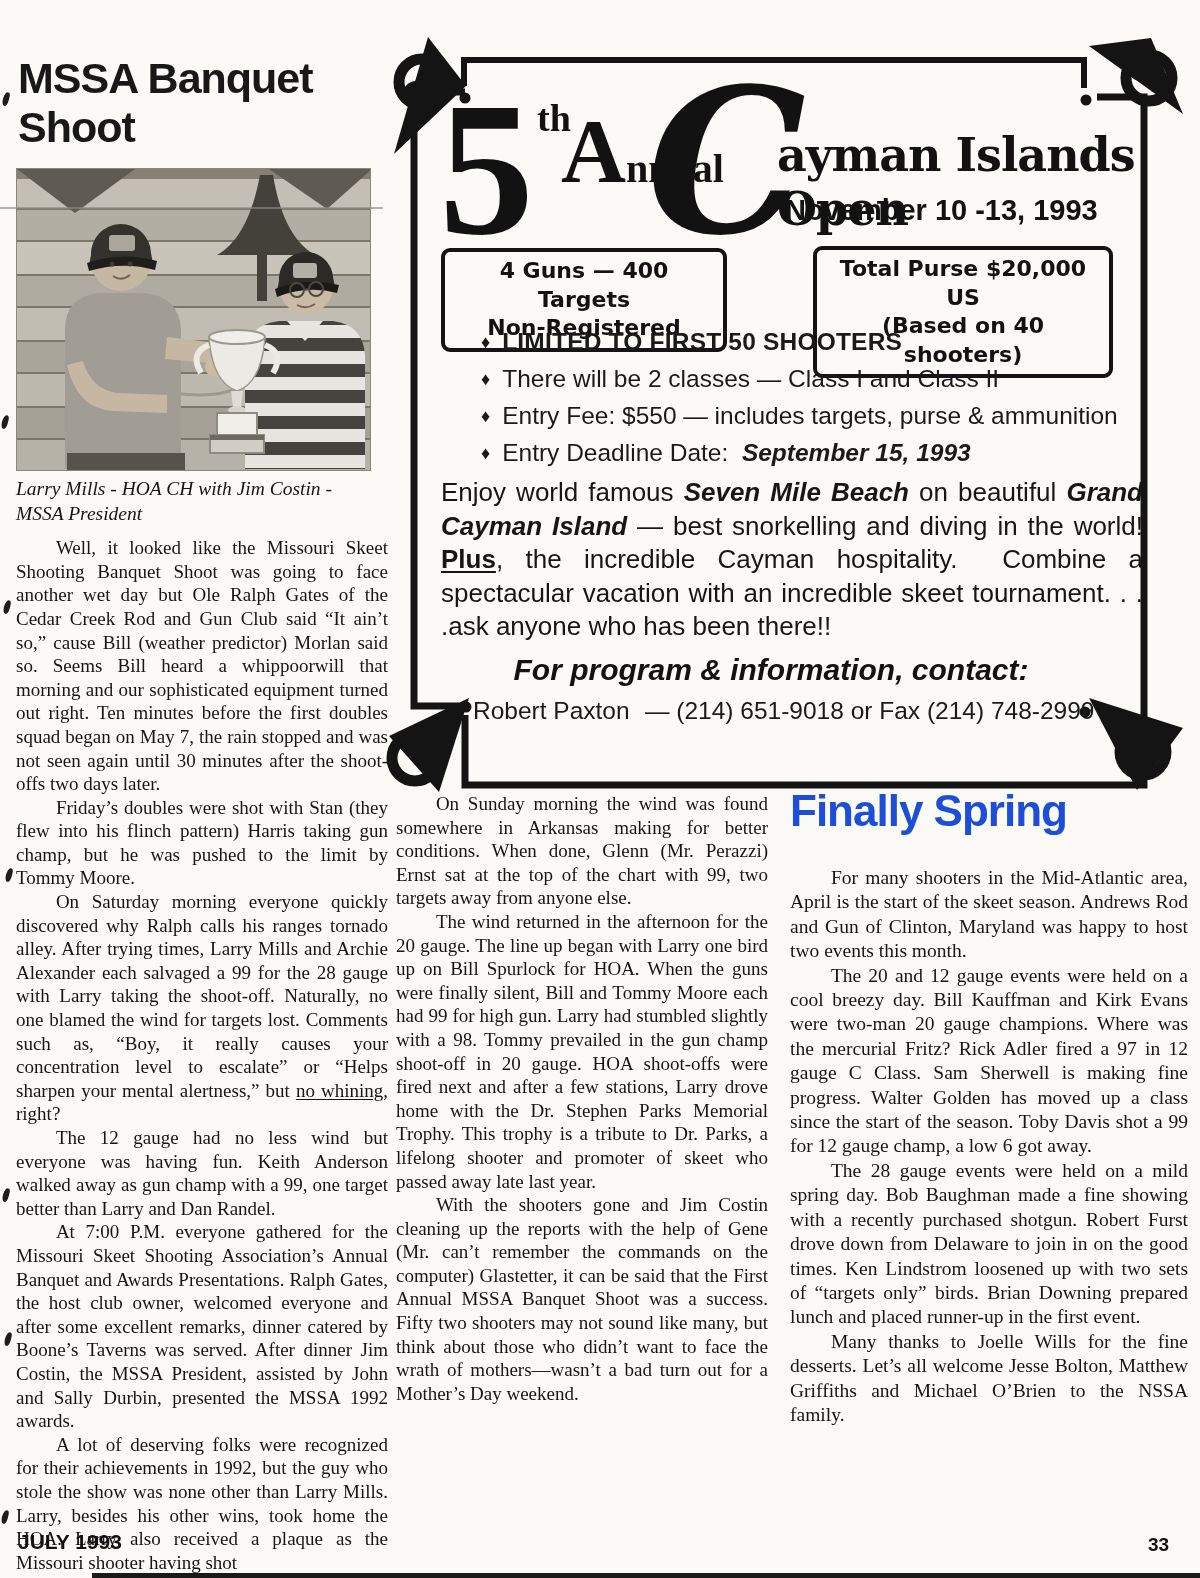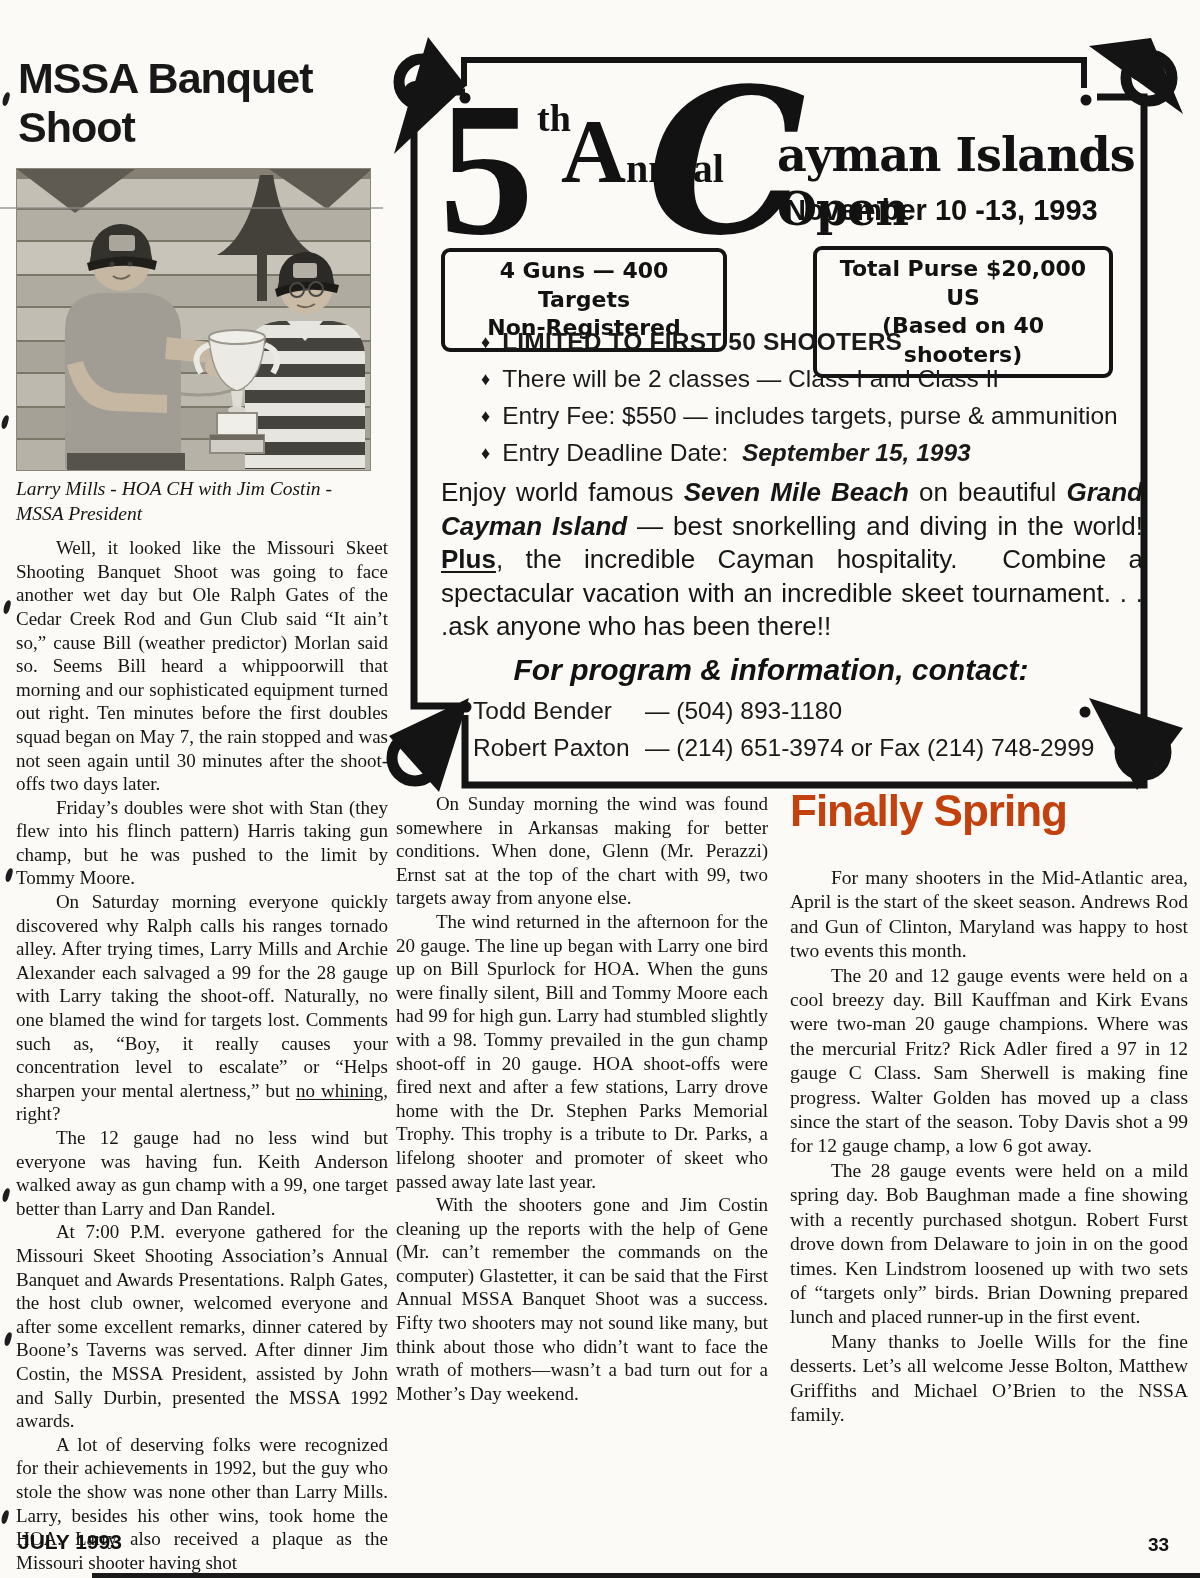--- a/index.html
+++ b/index.html
@@ -16,21 +16,21 @@
   .article-text{font-size:19px;line-height:23.6px;text-align:justify;margin-top:10px;}
   .article-text p{margin:0;text-indent:2.1em;}
   .article-text p.cont{text-indent:0;}
   .article-text u{text-underline-offset:2px;}
 
   
   .col-mid{position:absolute;left:396px;top:792px;width:372px;}
   .col-right{position:absolute;left:790px;top:786px;width:398px;}
   .col-mid .article-text,.col-right .article-text{margin-top:0;}
   .headline2{font-family:"Liberation Sans",sans-serif;font-weight:bold;font-size:44px;
-             letter-spacing:-1px;margin:0 0 30px 0;color:#c2410c;}
+             letter-spacing:-1px;margin:0 0 30px 0;color:#1d4ed8;}
   .col-right .article-text{font-size:19.5px;line-height:24.4px;}
 
   
   .ad{position:absolute;left:385px;top:28px;width:815px;height:772px;}
   .ad svg.frame{position:absolute;left:0;top:0;}
   .deco{position:absolute;}
   .ad-5{position:absolute;left:54px;top:46px;font-family:"Liberation Serif",serif;
         font-weight:bold;font-size:190px;line-height:1;color:#121212;}
   .ad-th{position:absolute;left:152px;top:68px;font-family:"Liberation Serif",serif;
          font-weight:bold;font-size:38px;color:#121212;}
@@ -230,22 +230,21 @@
         <div class="bullet-row"><span class="diamond">♦</span><span><span class="seg-b">LIMITED TO FIRST 50 SHOOTERS</span></span></div>
         <div class="bullet-row"><span class="diamond">♦</span><span><span class="seg-n">There will be 2 classes — Class I and Class II</span></span></div>
         <div class="bullet-row"><span class="diamond">♦</span><span><span class="seg-n">Entry Fee: $550 — includes targets, purse &amp; ammunition</span></span></div>
         <div class="bullet-row"><span class="diamond">♦</span><span><span class="seg-n">Entry Deadline Date:&nbsp; </span><span class="seg-bi">September 15, 1993</span></span></div>
       </div>
 
     <div class="ad-promo"><span class="seg-n">Enjoy world famous </span><span class="seg-bi">Seven Mile Beach</span><span class="seg-n"> on beautiful </span><span class="seg-bi">Grand Cayman Island</span><span class="seg-n"> — best snorkelling and diving in the world! </span><span class="seg-bu">Plus</span><span class="seg-n">, the incredible Cayman hospitality.&nbsp; Combine a spectacular vacation with an incredible skeet tournament. . . .ask anyone who has been there!!</span></div>
 
     <div class="ad-contact-head">For program &amp; information, contact:</div>
     <div class="ad-contacts">
-        <div class="contact-line"><span class="c-name">Todd Bender</span><span class="c-phone">— (504) 893-1180</span></div>
-        <div class="contact-line"><span class="c-name">Robert Paxton</span><span class="c-phone">— (214) 651-3974 or Fax (214) 748-2999</span></div>
+        <div class="contact-line"><span class="c-name">Robert Paxton</span><span class="c-phone">— (214) 651-9018 or Fax (214) 748-2999</span></div>
       </div>
   </section>
 
   <div class="col-mid">
     <div class="article-text">
         <p>On Sunday morning the wind was found somewhere in Arkansas making for better conditions. When done, Glenn (Mr. Perazzi) Ernst sat at the top of the chart with 99, two targets away from anyone else.</p>
         <p>The wind returned in the afternoon for the 20 gauge. The line up began with Larry one bird up on Bill Spurlock for HOA. When the guns were finally silent, Bill and Tommy Moore each had 99 for high gun. Larry had stumbled slightly with a 98. Tommy prevailed in the gun champ shoot-off in 20 gauge. HOA shoot-offs were fired next and after a few stations, Larry drove home with the Dr. Stephen Parks Memorial Trophy. This trophy is a tribute to Dr. Parks, a lifelong shooter and promoter of skeet who passed away late last year.</p>
         <p>With the shooters gone and Jim Costin cleaning up the reports with the help of Gene (Mr. can’t remember the commands on the computer) Glastetter, it can be said that the First Annual MSSA Banquet Shoot was a success. Fifty two shooters may not sound like many, but think about those who didn’t want to face the wrath of mothers—wasn’t a bad turn out for a Mother’s Day weekend.</p>
       </div>
   </div>

